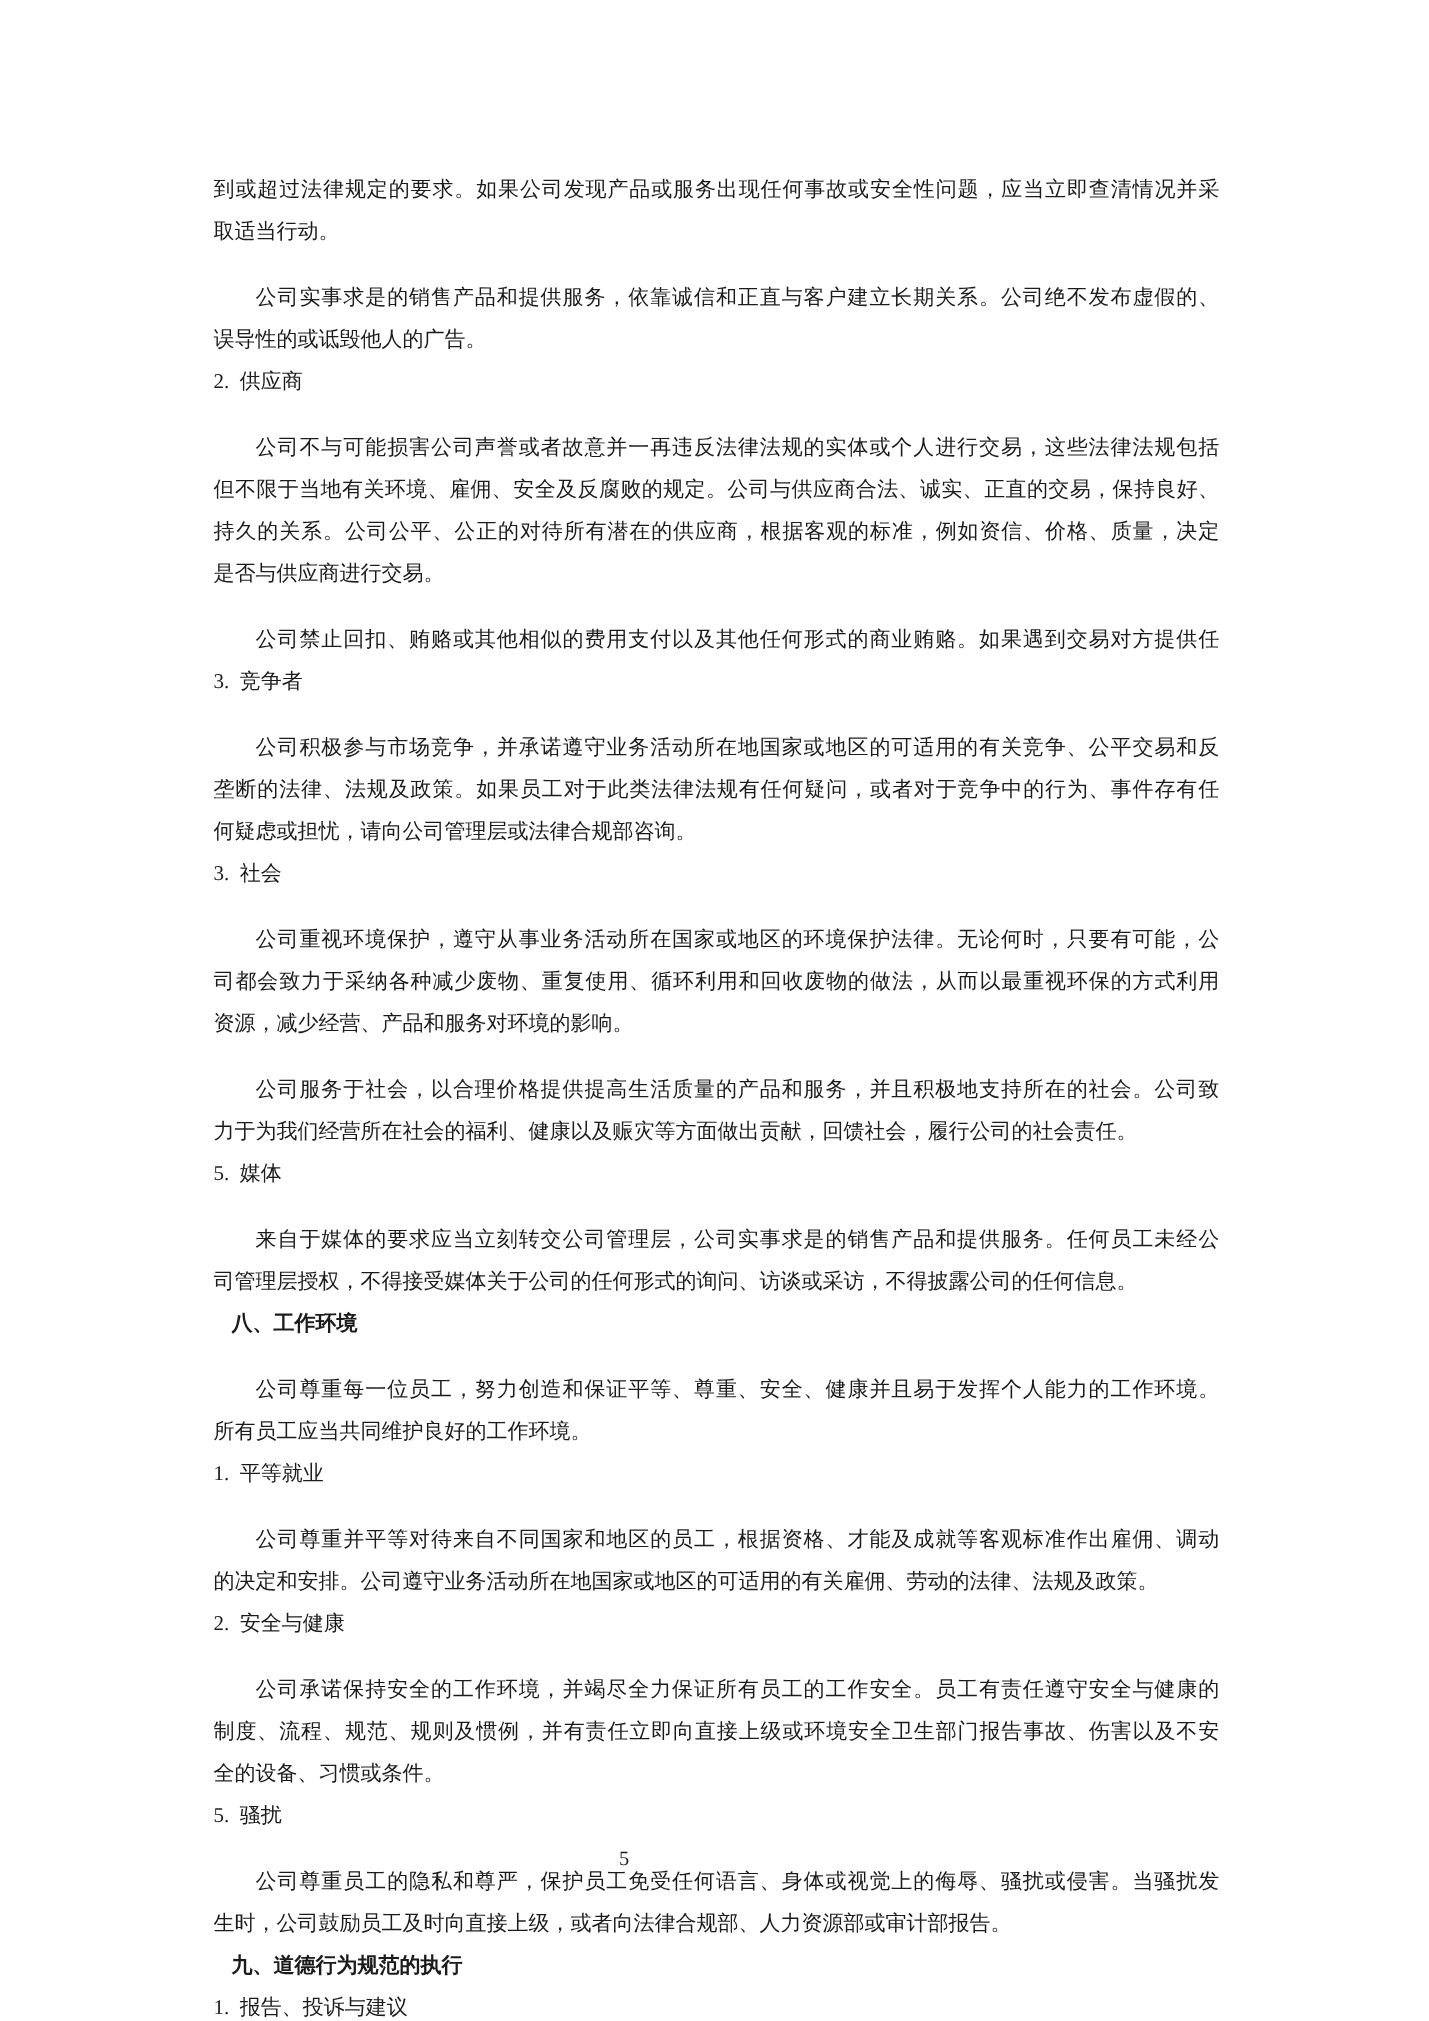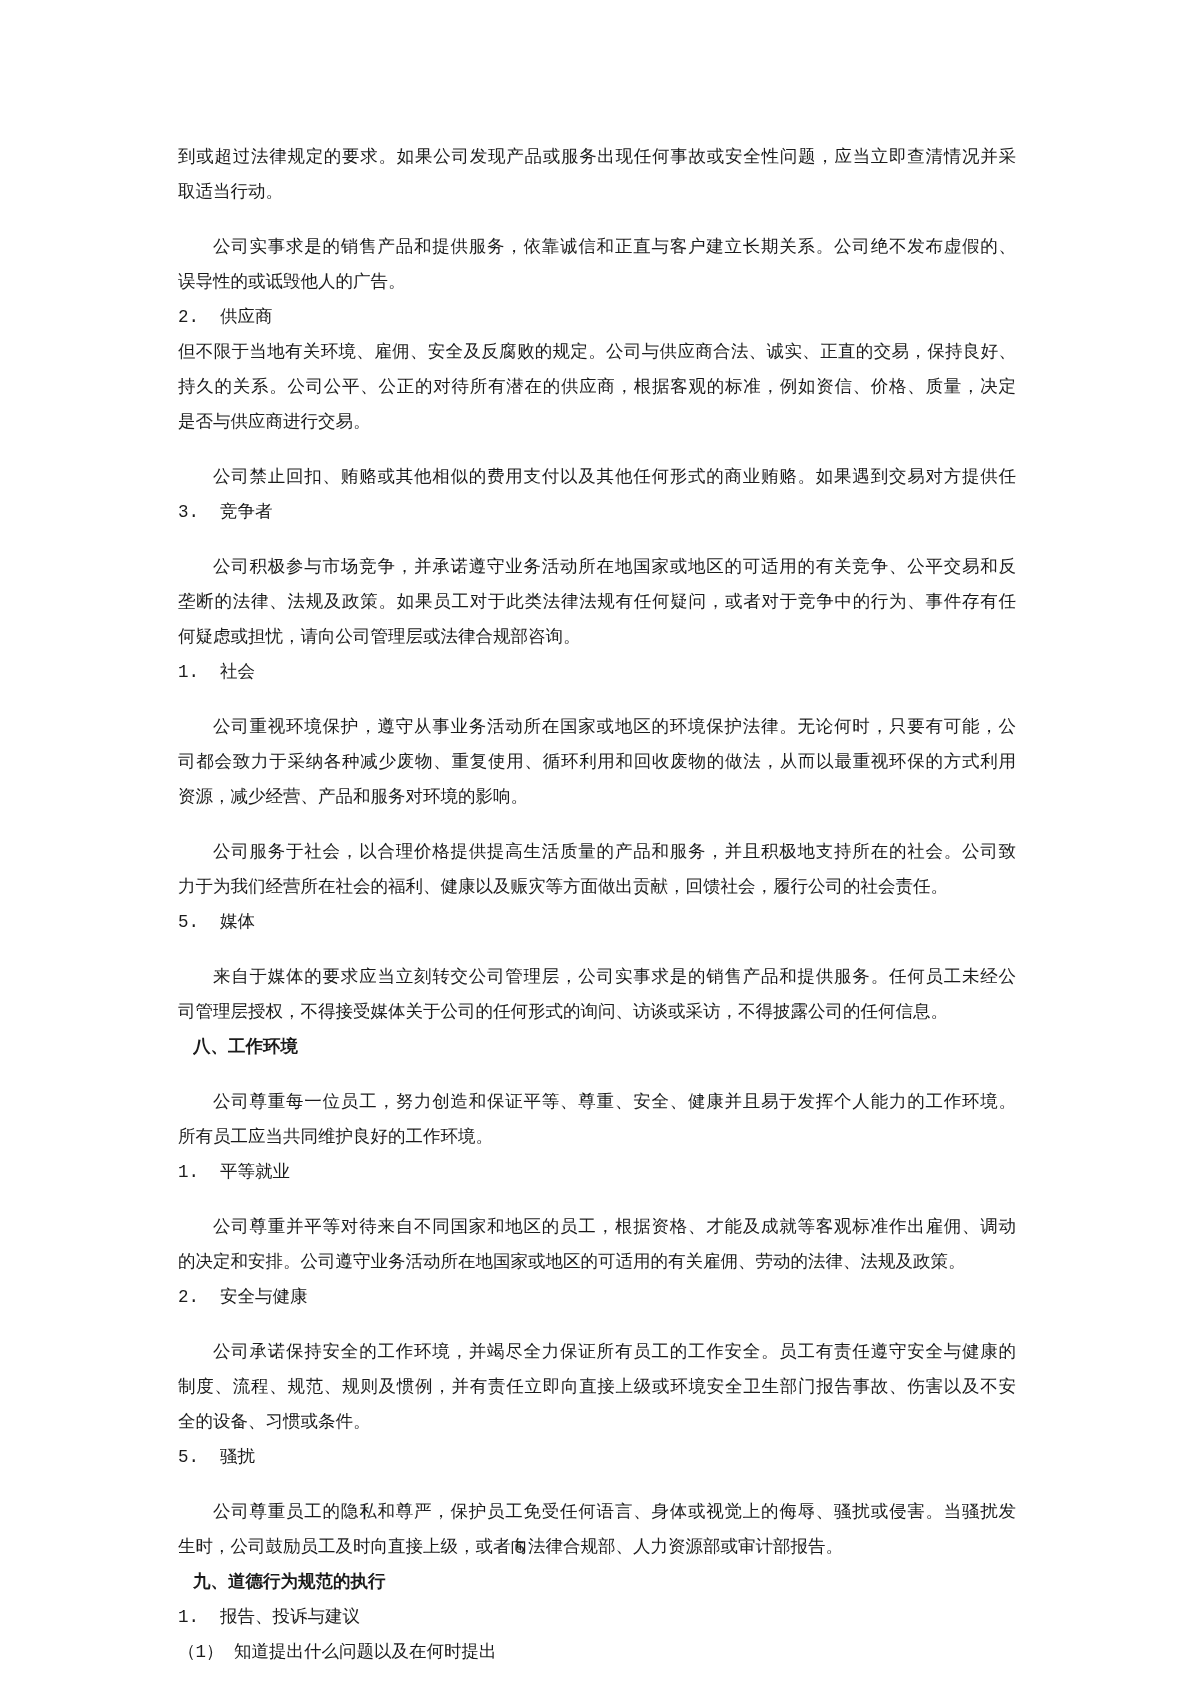--- a/index.html
+++ b/index.html
@@ -6,21 +6,21 @@
     margin: 0;
     padding: 0;
     background: #ffffff;
   }
   .page {
     position: relative;
     width: 1040px;
     height: 1684px;
     background: #ffffff;
     overflow: hidden;
-    font-family: Liberation Mono, monospace;
+    font-family: Liberation Serif, serif;
     color: #1b1b1b;
   }
   .doc {
     position: absolute;
     left: 178px;
     top: 140px;
     width: 838px;
     font-size: 17.5px;
   }
   .ln {
@@ -60,29 +60,30 @@
 </head>
 <body>
 
 <div class="page">
   <div class="doc">
     <div class="ln just">到或超过法律规定的要求。如果公司发现产品或服务出现任何事故或安全性问题，应当立即查清情况并采</div>
     <div class="ln">取适当行动。</div>
     <div class="ln just indent">公司实事求是的销售产品和提供服务，依靠诚信和正直与客户建立长期关系。公司绝不发布虚假的、</div>
     <div class="ln">误导性的或诋毁他人的广告。</div>
     <div class="ln num">2.  供应商</div>
+    <div class="ln just indent">公司不与可能损害公司声誉或者故意并一再违反法律法规的实体或个人进行交易，这些法律法规包括</div>
     <div class="ln just">但不限于当地有关环境、雇佣、安全及反腐败的规定。公司与供应商合法、诚实、正直的交易，保持良好、</div>
     <div class="ln just">持久的关系。公司公平、公正的对待所有潜在的供应商，根据客观的标准，例如资信、价格、质量，决定</div>
     <div class="ln">是否与供应商进行交易。</div>
     <div class="ln just indent">公司禁止回扣、贿赂或其他相似的费用支付以及其他任何形式的商业贿赂。如果遇到交易对方提供任</div>
     <div class="ln num">3.  竞争者</div>
     <div class="ln just indent">公司积极参与市场竞争，并承诺遵守业务活动所在地国家或地区的可适用的有关竞争、公平交易和反</div>
     <div class="ln just">垄断的法律、法规及政策。如果员工对于此类法律法规有任何疑问，或者对于竞争中的行为、事件存有任</div>
     <div class="ln">何疑虑或担忧，请向公司管理层或法律合规部咨询。</div>
-    <div class="ln num">1.  社会</div>
+    <div class="ln num">3.  社会</div>
     <div class="ln just indent">公司重视环境保护，遵守从事业务活动所在国家或地区的环境保护法律。无论何时，只要有可能，公</div>
     <div class="ln just">司都会致力于采纳各种减少废物、重复使用、循环利用和回收废物的做法，从而以最重视环保的方式利用</div>
     <div class="ln">资源，减少经营、产品和服务对环境的影响。</div>
     <div class="ln just indent">公司服务于社会，以合理价格提供提高生活质量的产品和服务，并且积极地支持所在的社会。公司致</div>
     <div class="ln">力于为我们经营所在社会的福利、健康以及赈灾等方面做出贡献，回馈社会，履行公司的社会责任。</div>
     <div class="ln num">5.  媒体</div>
     <div class="ln just indent">来自于媒体的要求应当立刻转交公司管理层，公司实事求是的销售产品和提供服务。任何员工未经公</div>
     <div class="ln">司管理层授权，不得接受媒体关于公司的任何形式的询问、访谈或采访，不得披露公司的任何信息。</div>
     <div class="ln head">八、工作环境</div>
     <div class="ln just indent">公司尊重每一位员工，努力创造和保证平等、尊重、安全、健康并且易于发挥个人能力的工作环境。</div>

